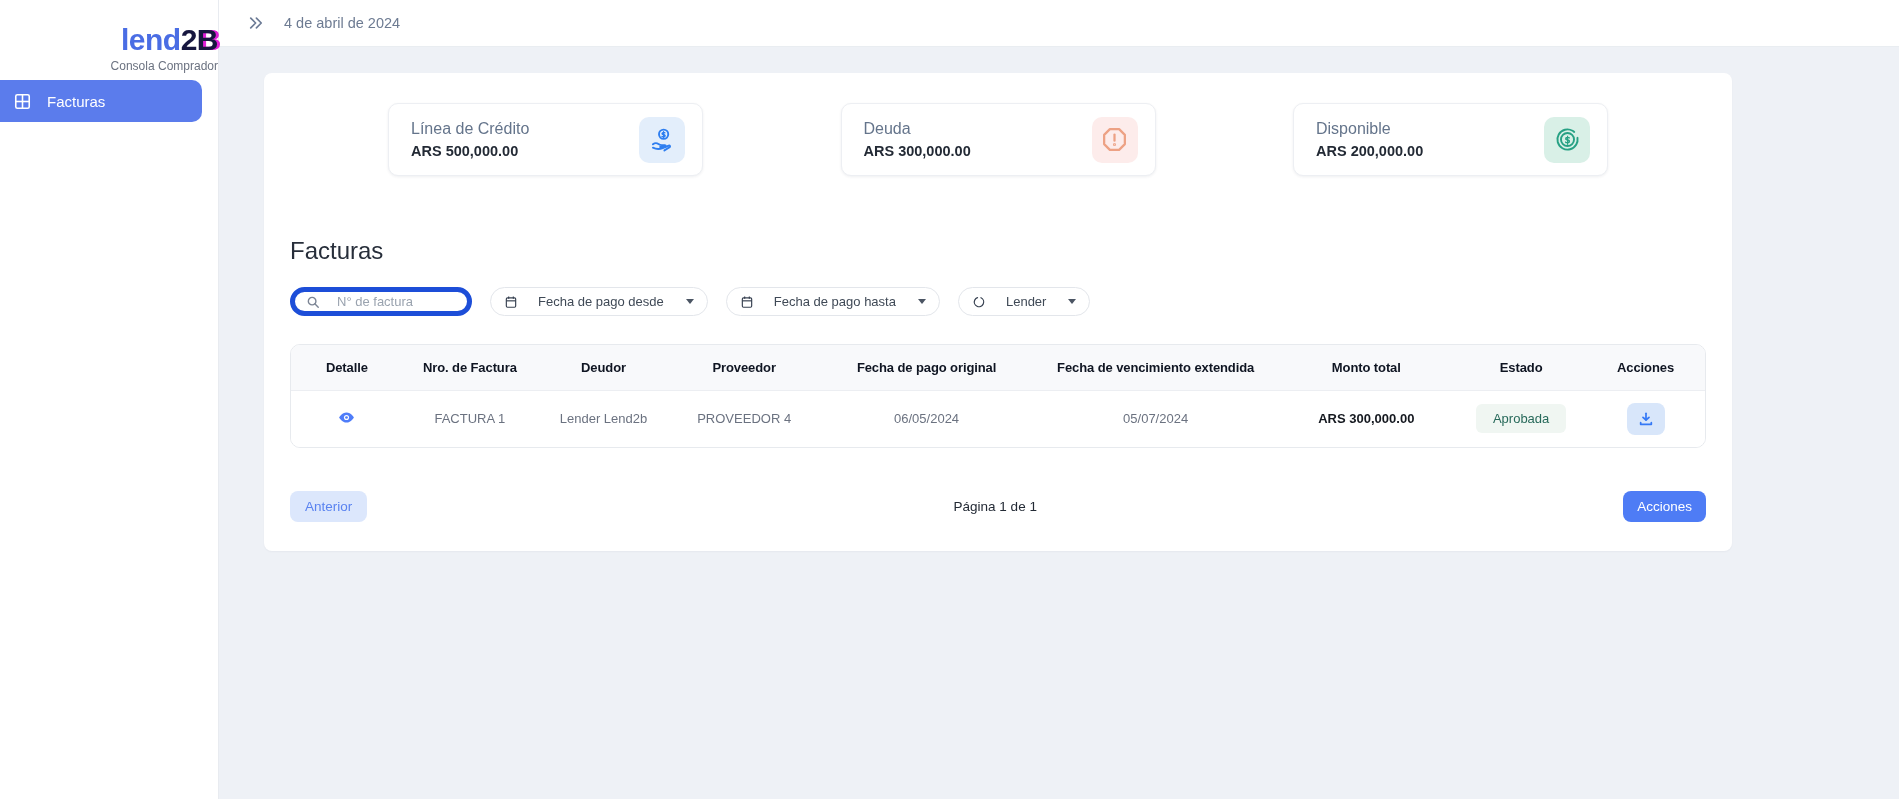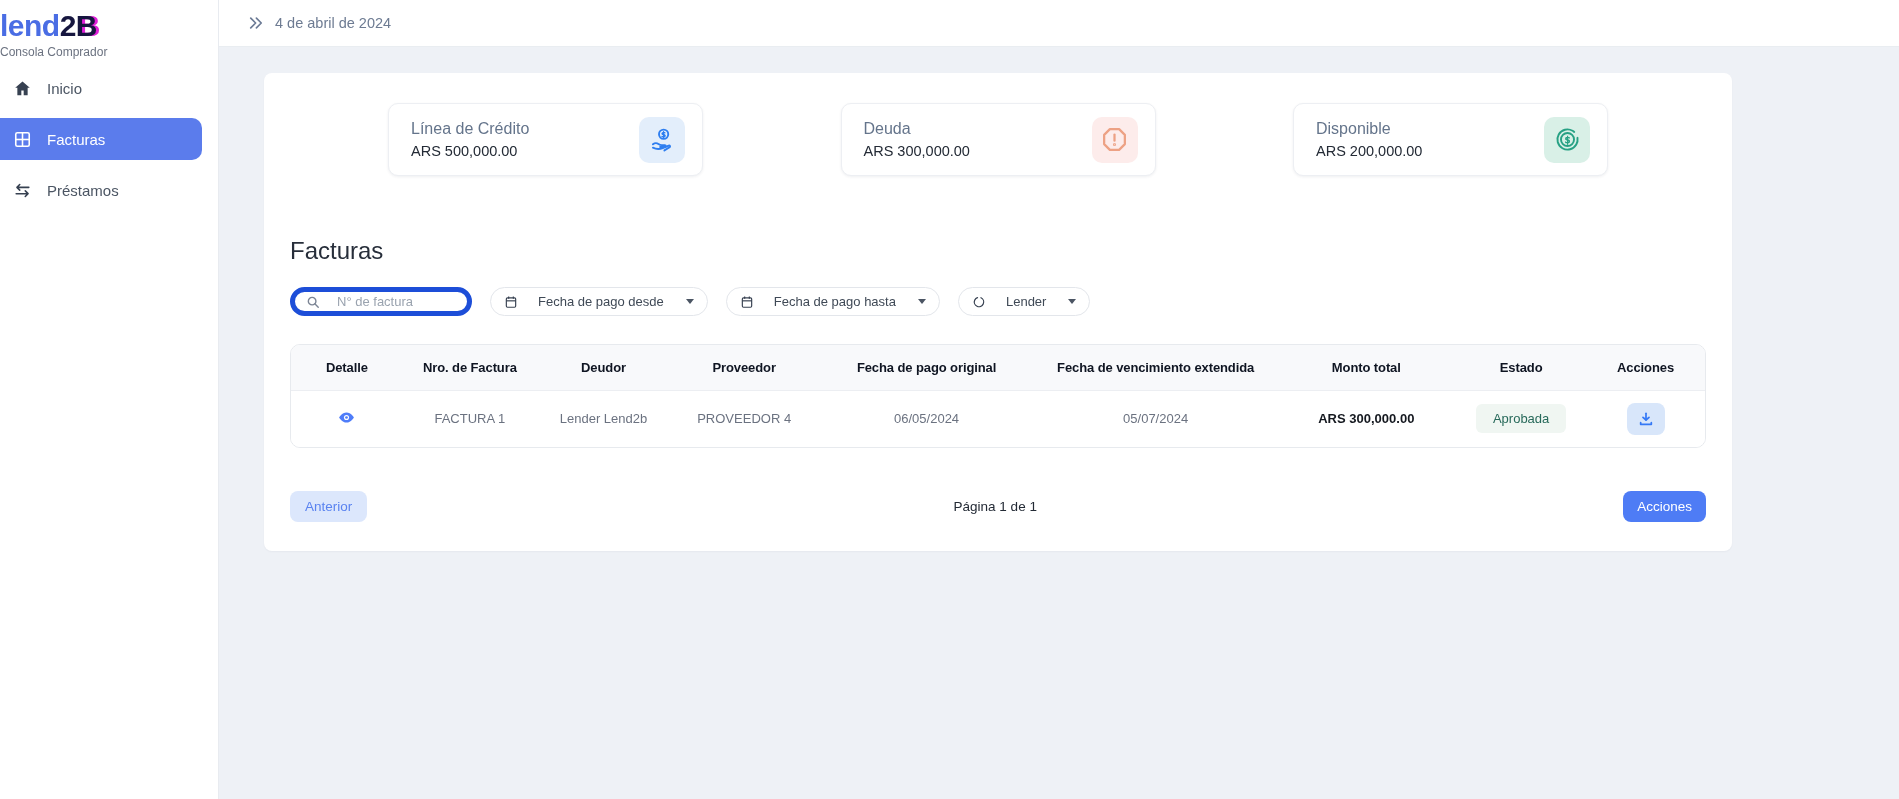--- a/index.html
+++ b/index.html
@@ -9,21 +9,21 @@
     background: var(--page-bg, #eef1f6);
     position: relative;
     color: #1f2430;
   }
 
   
   .sidebar {
     position: absolute; left: 0; top: 0; width: 219px; height: 799px;
     background: #fff; border-right: 1px solid var(--border, #e8ebf0); z-index: 3;
   }
-  .logo-wrap { text-align: left; padding-top: 10px; }
+  .logo-wrap { text-align: right; padding-top: 24px; }
   .logo { font-size: 30px; font-weight: bold; letter-spacing: -0.5px; line-height: 32px; }
   .logo-blue { color: var(--brand-blue, #4a6de4); }
   .logo-dark { color: var(--brand-dark, #16163f); }
   .logo-shadow { text-shadow: 3px 0 0 var(--brand-magenta, #e020d8); }
   .logo-sub { font-size: 12px; color: #6b7280; margin-top: 3px; }
   nav { margin-top: 7px; }
   .nav-item {
     height: 44px; margin-bottom: 8px; display: flex; align-items: center;
     padding-left: 13px; gap: 15px; font-size: 15px; color: #4b5563; cursor: pointer;
   }
@@ -36,21 +36,21 @@
   .nav-item.active .nav-icon { color: #fff; }
 
   
   .topbar {
     position: absolute; left: 219px; top: 0; width: 1680px; height: 47px;
     background: #fff; border-bottom: 1px solid #e9edf1;
     display: flex; align-items: center; padding: 0 24px 0 28px; z-index: 2;
   }
   .collapse-btn { width: 18px; height: 18px; color: #6b7a95; cursor: pointer; display: inline-flex; }
   .collapse-btn svg { width: 100%; height: 100%; }
-  .topbar-date { margin-left: 10px; font-size: 14.5px; color: #6d7b92; }
+  .topbar-date { margin-left: 19px; font-size: 14.5px; color: #6d7b92; }
   .topbar-right { margin-left: auto; display: flex; align-items: center; }
   .user-name { font-size: 14.5px; color: #1f2430; margin-right: 18px; }
   .avatar {
     width: 30px; height: 30px; border-radius: 50%; background: var(--accent, #4e7cf5);
     display: inline-flex; align-items: center; justify-content: center; cursor: pointer; margin-right: 26px;
   }
   .avatar svg { width: 18px; height: 18px; }
   .bell { width: 21px; height: 21px; color: #1f2430; cursor: pointer; margin-right: 24px; display: inline-flex; }
   .bell svg { width: 100%; height: 100%; }
   .globe { width: 25px; height: 25px; color: var(--globe, #7a6ff0); cursor: pointer; display: inline-flex; }
@@ -61,21 +61,21 @@
     position: absolute; left: 264px; top: 73px; width: 1468px; height: 478px;
     background: #fff; border-radius: 8px; box-shadow: 0 1px 2px rgba(16,24,40,.04);
   }
   .stats-row { display: flex; justify-content: space-between; padding: 30px 124px 0; }
   .stat-card {
     width: 315px; height: 73px; background: #fff; border: 1px solid #edeff3;
     border-radius: 10px; box-shadow: 0 1px 3px rgba(20,30,60,.07);
     display: flex; align-items: center; justify-content: space-between; padding: 0 17px 0 22px;
   }
   .stat-title { font-size: 16px; color: #64748b; margin-bottom: 5px; }
-  .stat-value { font-size: 14.5px; font-weight: normal; color: #232a35; }
+  .stat-value { font-size: 14.5px; font-weight: bold; color: #232a35; }
   .stat-icon { width: 46px; height: 46px; border-radius: 10px; display: flex; align-items: center; justify-content: center; }
   .stat-icon svg { width: 27px; height: 27px; }
   .stat-icon.blue  { background: var(--stat1-bg, #e3eefb); color: var(--stat1-icon, #2e7ef0); }
   .stat-icon.red   { background: var(--stat2-bg, #fdeceb); color: var(--stat2-icon, #eda184); }
   .stat-icon.green { background: var(--stat3-bg, #d9f0e7); color: var(--stat3-icon, #27a184); }
 
   .section-title { margin: 61px 26px 0; font-size: 24px; font-weight: 400; color: #272e3a; }
 
   
   .filters { display: flex; align-items: center; gap: 18px; margin: 22px 26px 0; }
@@ -143,46 +143,29 @@
 <body>
 
 <aside class="sidebar">
   <div class="logo-wrap">
     <div class="logo">
       <span class="logo-blue">lend</span><span class="logo-dark">2</span><span class="logo-dark logo-shadow">B</span>
     </div>
     <div class="logo-sub">Consola Comprador</div>
   </div>
   <nav>
-    <div class="nav-item">
-      <span class="nav-icon">
-        <svg viewBox="0 0 24 24" fill="currentColor">
-            <path d="M12 3.2 2.8 11h2.7v9.5h5v-6h3v6h5V11h2.7L12 3.2z"></path>
-          </svg>
-      </span>
-      <span>Inicio</span>
-    </div>
     <div class="nav-item active">
       <span class="nav-icon">
         <svg viewBox="0 0 24 24" fill="none" stroke="currentColor" stroke-width="2">
             <rect x="3.5" y="3.5" width="17" height="17" rx="2"></rect>
             <line x1="3.5" y1="12" x2="20.5" y2="12"></line>
             <line x1="12" y1="3.5" x2="12" y2="20.5"></line>
           </svg>
       </span>
       <span>Facturas</span>
-    </div>
-    <div class="nav-item">
-      <span class="nav-icon">
-        <svg viewBox="0 0 24 24" fill="none" stroke="currentColor" stroke-width="2" stroke-linecap="round" stroke-linejoin="round">
-            <path d="M20 8H5m0 0 3.5-3.5M5 8l3.5 3.5"></path>
-            <path d="M4 16h15m0 0-3.5-3.5M19 16l-3.5 3.5"></path>
-          </svg>
-      </span>
-      <span>Préstamos</span>
     </div>
   </nav>
 </aside>
 
 <header class="topbar">
   <span class="collapse-btn">
     <svg viewBox="0 0 24 24" fill="none" stroke="currentColor" stroke-width="2.2" stroke-linecap="round" stroke-linejoin="round">
         <path d="M5 5.5 11.5 12 5 18.5"></path>
         <path d="M12.5 5.5 19 12l-6.5 6.5"></path>
       </svg>

